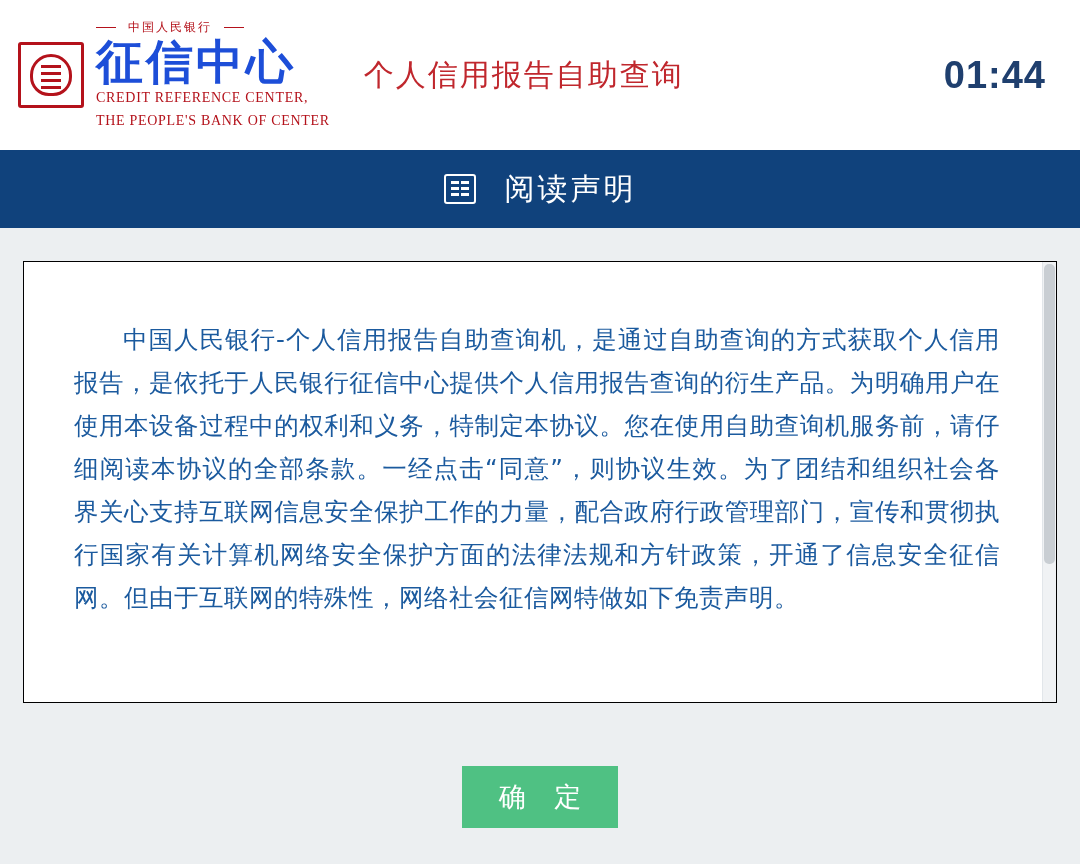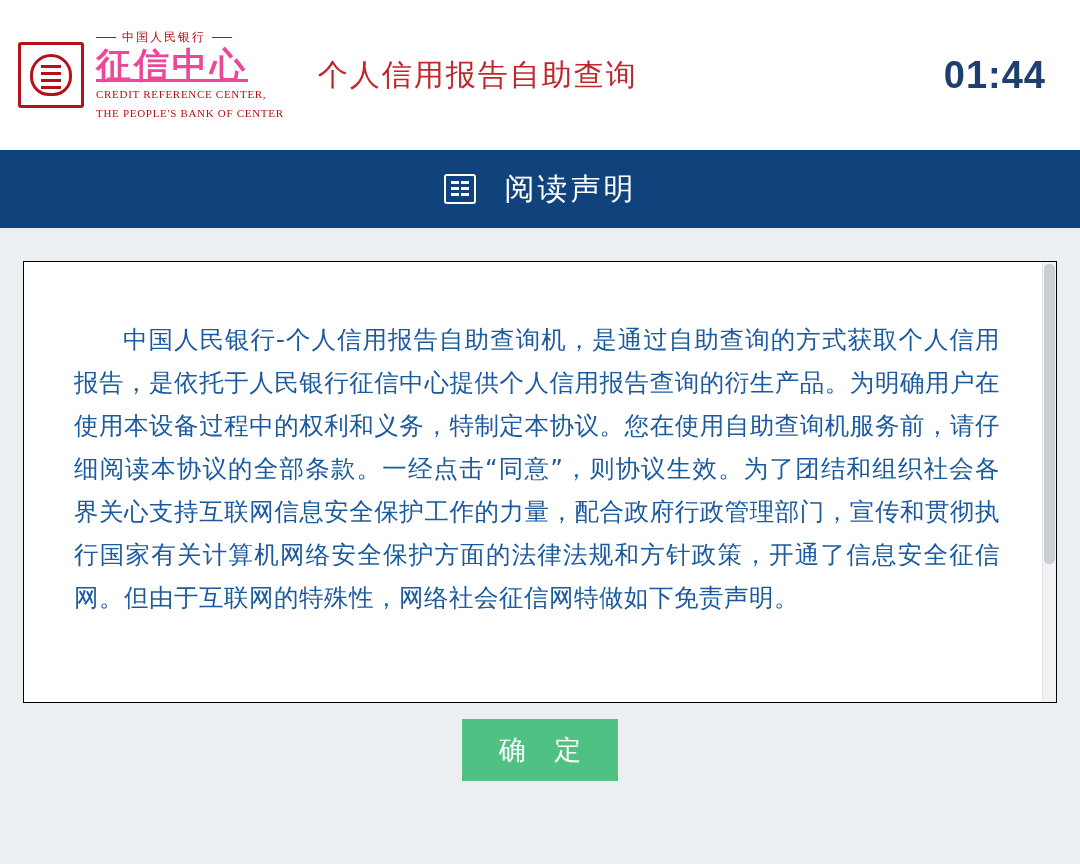--- a/index.html
+++ b/index.html
@@ -59,36 +59,35 @@
       linear-gradient(#b4121b,#b4121b) 0 14px/100% 3px no-repeat,
       linear-gradient(#b4121b,#b4121b) 0 21px/100% 3px no-repeat;
   }
   .logo-text { display: flex; flex-direction: column; justify-content: center; }
   .logo-supra {
     font-size: 12px;
     color: #b4121b;
     letter-spacing: 2px;
     display: flex;
     align-items: center;
-    gap: 6px;
+    gap: 12px;
     margin-bottom: 2px;
     white-space: nowrap;
   }
   .logo-supra .rule { display: inline-block; width: 20px; height: 1px; background: #b4121b; }
   .logo-main {
-    font-size: 35px;
+    font-size: 47px;
     line-height: 1;
     font-weight: bold;
-    color: #ec4899;
+    color: #1d4ed8;
     letter-spacing: 3px;
     font-family: "DejaVu Sans", "Liberation Sans", sans-serif;
-    text-decoration: underline;
   }
   .logo-en {
-    font-size: 11px;
+    font-size: 14px;
     color: #b4121b;
     letter-spacing: 0.7px;
     line-height: 1.35;
     margin-top: 4px;
     font-family: "Liberation Serif", serif;
   }
   .app-title {
     margin-left: 34px;
     font-size: 30px;
     color: #c0272d;
@@ -190,23 +189,23 @@
     width: 11px;
     height: 300px;
     background: #c9ced3;
     border-radius: 5px;
   }
 
   
   .footer {
     flex: 1 1 auto;
     display: flex;
-    align-items: flex-start;
+    align-items: center;
     justify-content: center;
-    padding-top: 16px;
+    padding-top: 26px;
   }
   .confirm-button {
     width: 156px;
     height: 62px;
     background: #4fc183;
     color: #ffffff;
     border: none;
     font-size: 27px;
     letter-spacing: 10px;
     text-indent: 10px;

